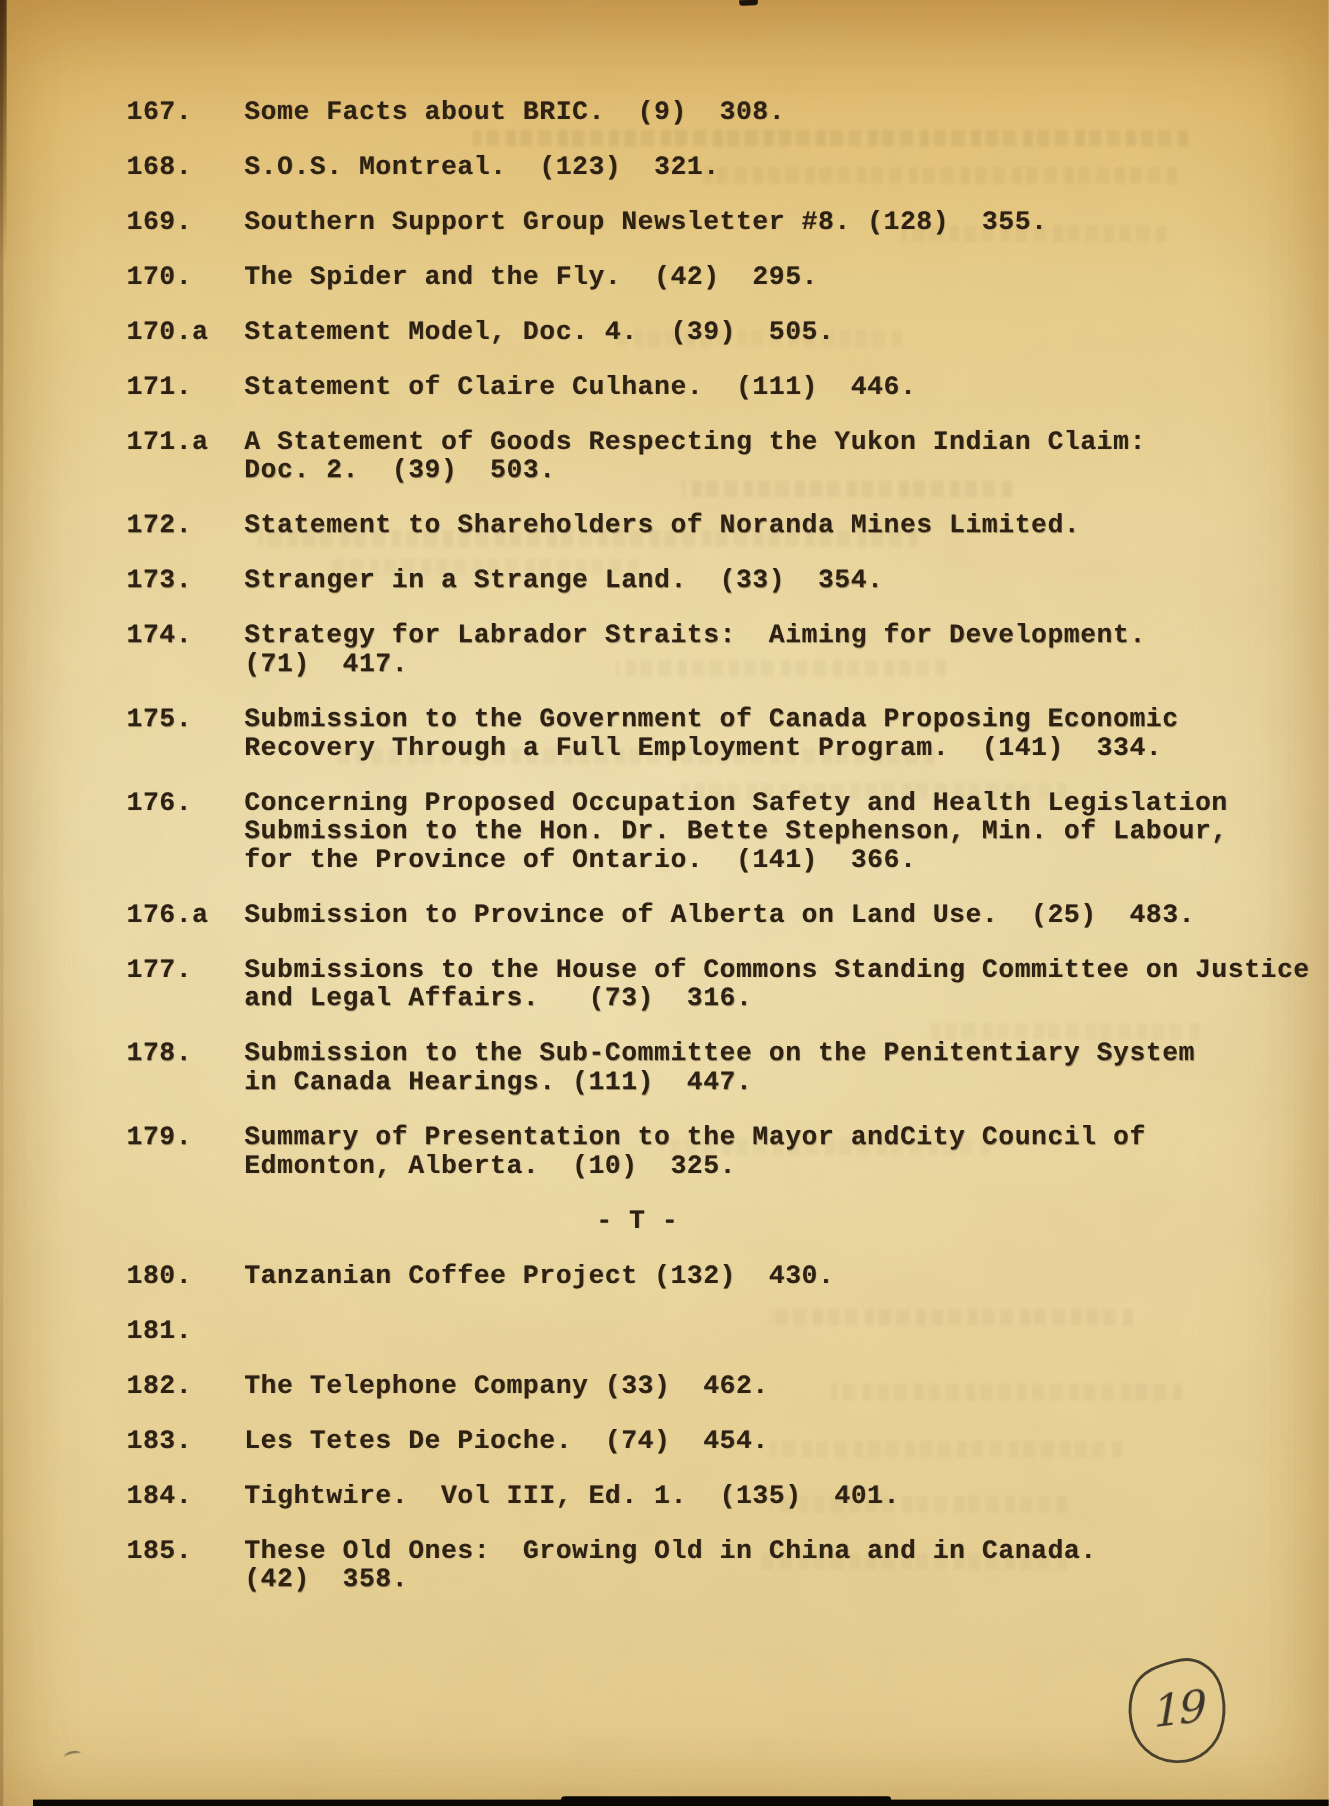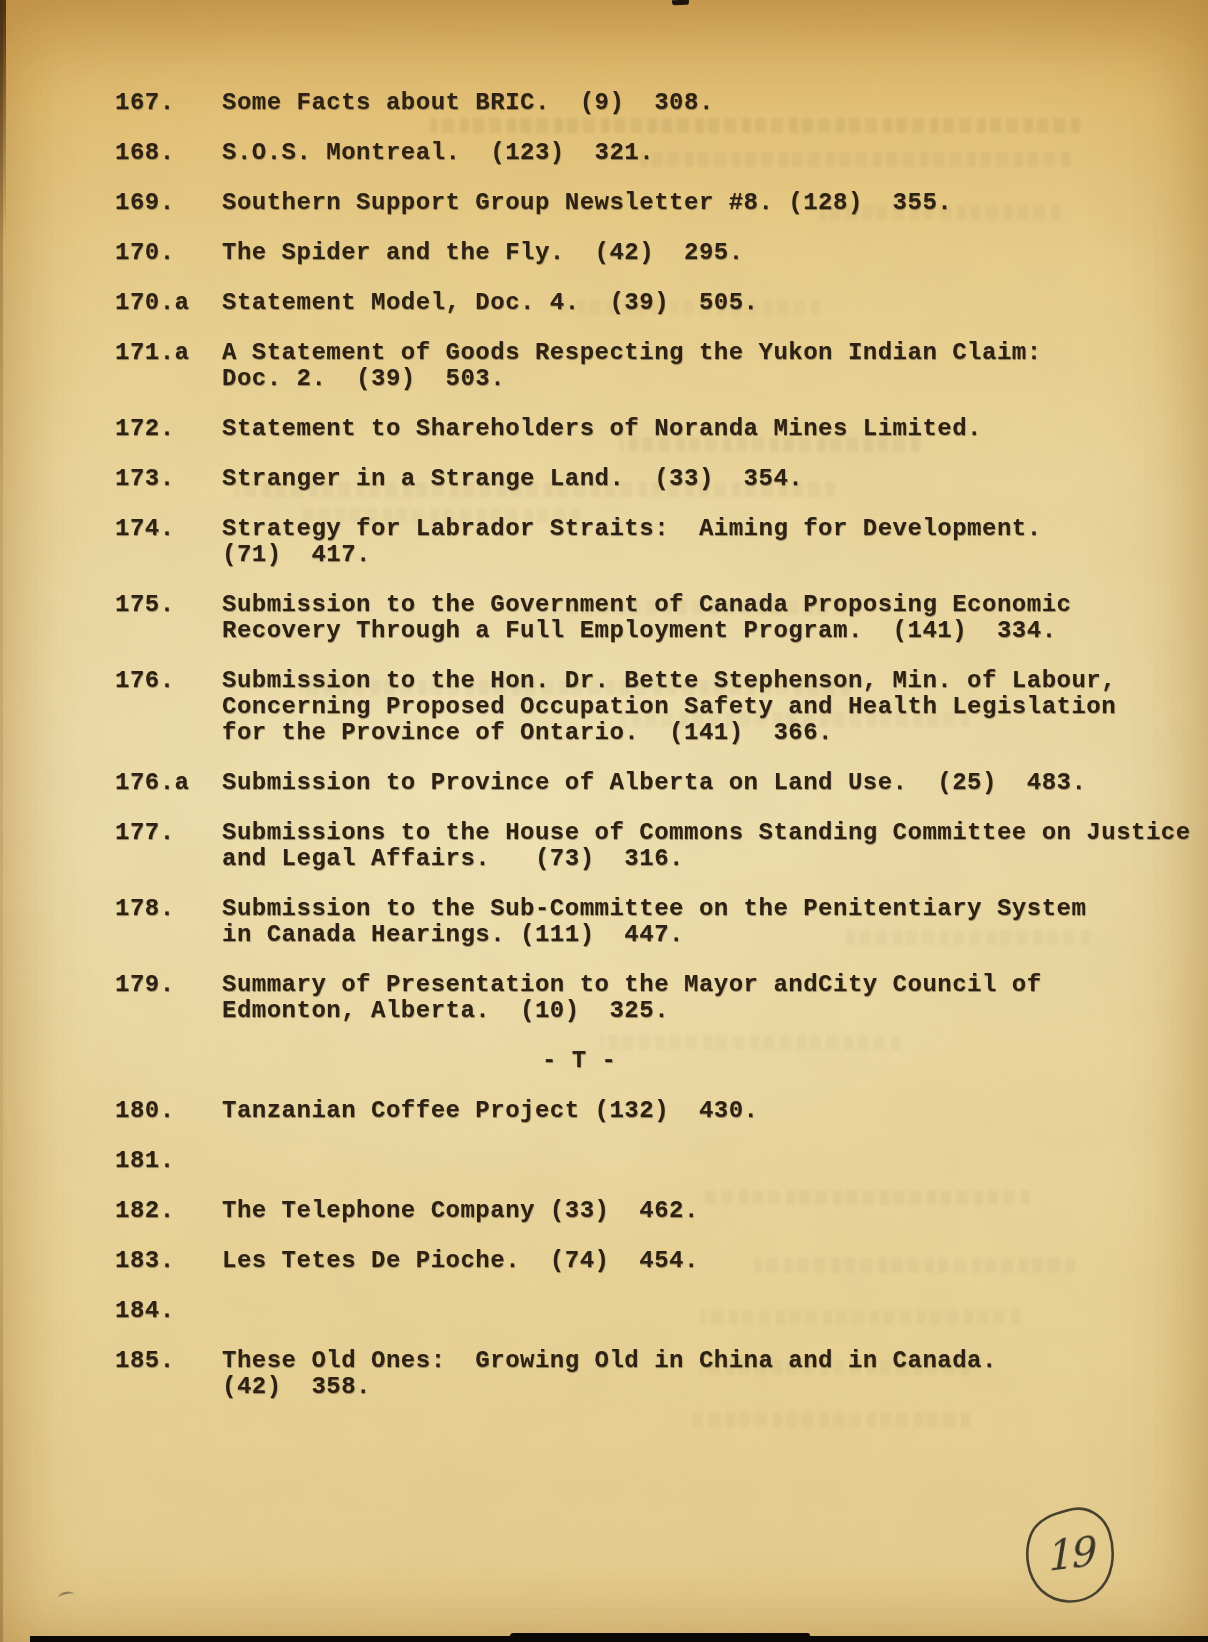--- a/index.html
+++ b/index.html
@@ -146,20 +146,26 @@
       </span>
   </div>
 
   <div class="entry">
     <span class="num">170.a</span>
     <span class="lines">
         <div class="line">Statement Model, Doc. 4.  (39)  505.</div>
       </span>
   </div>
 
+  <div class="entry">
+    <span class="num">171.</span>
+    <span class="lines">
+        <div class="line">Statement of Claire Culhane.  (111)  446.</div>
+      </span>
+  </div>
 
   <div class="entry">
     <span class="num">171.a</span>
     <span class="lines">
         <div class="line">A Statement of Goods Respecting the Yukon Indian Claim:</div>
         <div class="line">Doc. 2.  (39)  503.</div>
       </span>
   </div>
 
   <div class="entry">
@@ -189,22 +195,22 @@
     <span class="num">175.</span>
     <span class="lines">
         <div class="line">Submission to the Government of Canada Proposing Economic</div>
         <div class="line">Recovery Through a Full Employment Program.  (141)  334.</div>
       </span>
   </div>
 
   <div class="entry">
     <span class="num">176.</span>
     <span class="lines">
+        <div class="line">Concerning Proposed Occupation Safety and Health Legislation</div>
         <div class="line">Submission to the Hon. Dr. Bette Stephenson, Min. of Labour,</div>
-        <div class="line">Concerning Proposed Occupation Safety and Health Legislation</div>
         <div class="line">for the Province of Ontario.  (141)  366.</div>
       </span>
   </div>
 
   <div class="entry">
     <span class="num">176.a</span>
     <span class="lines">
         <div class="line">Submission to Province of Alberta on Land Use.  (25)  483.</div>
       </span>
   </div>
@@ -257,20 +263,23 @@
 
   <div class="entry">
     <span class="num">183.</span>
     <span class="lines">
         <div class="line">Les Tetes De Pioche.  (74)  454.</div>
       </span>
   </div>
 
   <div class="entry">
     <span class="num">184.</span>
+    <span class="lines">
+        <div class="line">Tightwire.  Vol III, Ed. 1.  (135)  401.</div>
+      </span>
   </div>
 
   <div class="entry">
     <span class="num">185.</span>
     <span class="lines">
         <div class="line">These Old Ones:  Growing Old in China and in Canada.</div>
         <div class="line">(42)  358.</div>
       </span>
   </div>
 </main>

